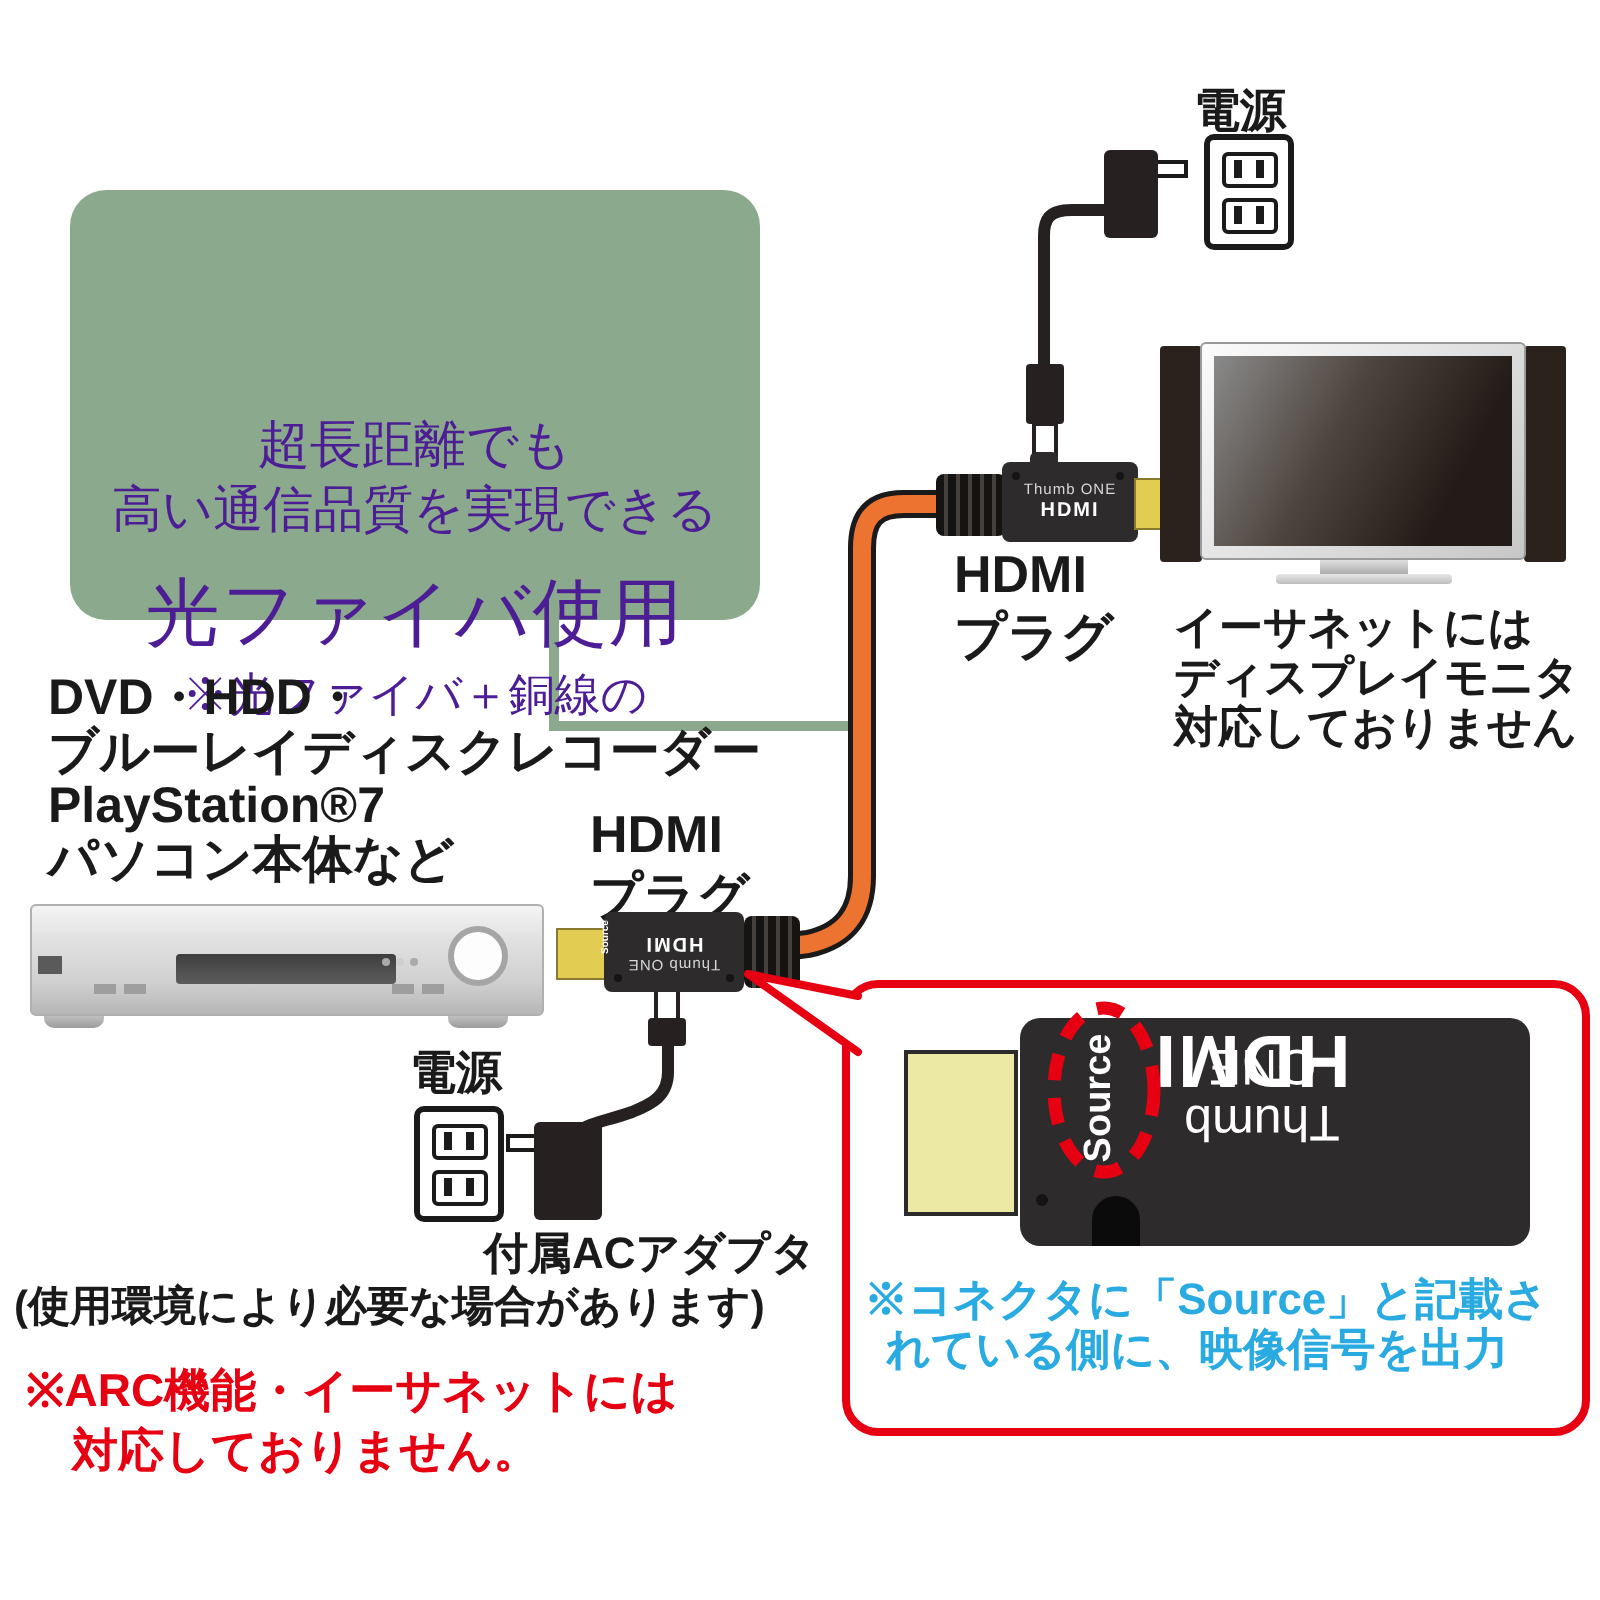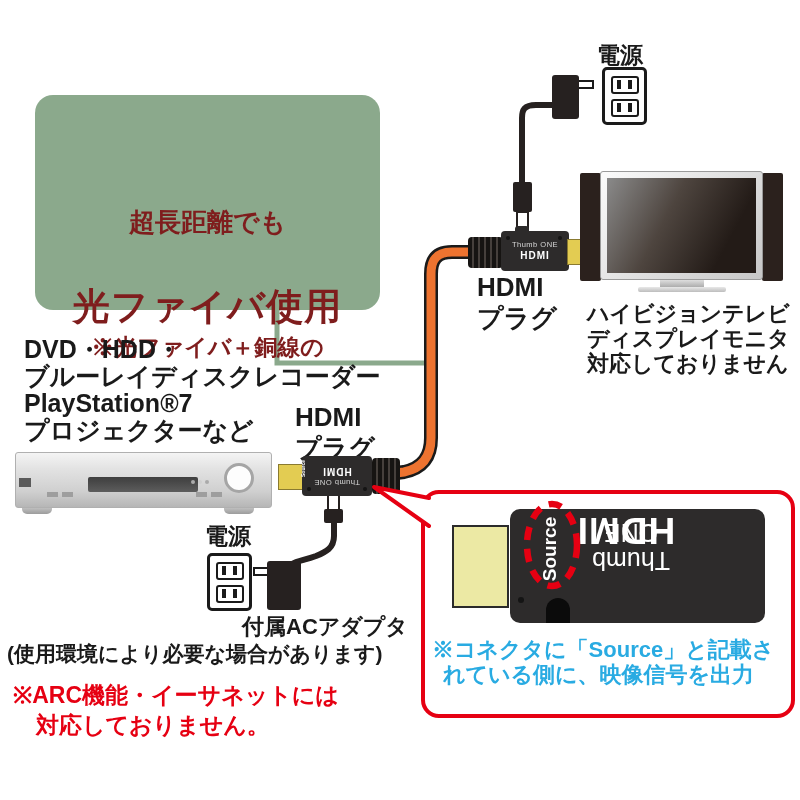--- a/index.html
+++ b/index.html
@@ -7,21 +7,21 @@
           font-family:"Liberation Sans",sans-serif;color:#1a1a1a;}
   .abs{position:absolute;}
   svg.layer{position:absolute;left:0;top:0;width:800px;height:800px;}
   #wires{z-index:1;}
   #overlay{z-index:6;pointer-events:none;}
   .z2{z-index:2;}
   .z3{z-index:3;}
 
   
   .feature-box{left:35px;top:95px;width:345px;height:215px;background:#8BA98C;border-radius:18px;}
-  .feature-box .fl{position:absolute;left:0;width:100%;text-align:center;color:#7f1d1d;font-weight:700;}
+  .feature-box .fl{position:absolute;left:0;width:100%;text-align:center;color:#4c1d95;font-weight:400;}
   .fb1{top:110px;font-size:26px;}
   .fb2{top:143px;font-size:25px;}
   .fb3{top:187px;font-size:37px;letter-spacing:1px;}
   .fb4{top:237px;font-size:23px;}
   .fb5{top:264px;font-size:22px;}
 
   
   .jp{font-weight:700;white-space:pre;line-height:1.18;}
   .power-label{font-size:23px;font-weight:700;}
 
@@ -102,20 +102,21 @@
     <rect x="513" y="182" width="19" height="30" rx="2" fill="#262120"></rect>
     <rect x="517" y="212" width="11" height="18" fill="#ffffff" stroke="#262120" stroke-width="2"></rect>
 
     <path d="M 334 520 L 334 536 C 334 548 326 552 316 556 C 305 560 297 561 292 564" fill="none" stroke="#262120" stroke-width="6"></path>
     <rect x="328" y="495" width="11" height="16" fill="#ffffff" stroke="#262120" stroke-width="2"></rect>
     <rect x="324" y="509" width="19" height="14" rx="2" fill="#262120"></rect>
   </svg>
 
   <div class="abs feature-box z2">
     <div class="fl fb1">超長距離でも</div>
+    <div class="fl fb2">高い通信品質を実現できる</div>
     <div class="fl fb3">光ファイバ使用</div>
     <div class="fl fb4">※光ファイバ＋銅線の</div>
   </div>
 
   <div class="abs power-label z2" style="left:597px;top:40px;">電源</div>
   <div class="abs outlet z2" style="left:602px;top:67px;">
     <div class="socket">
         <div class="slot"></div>
         <div class="slot"></div>
       </div>
@@ -143,23 +144,23 @@
     <div class="abs tv-speaker" style="left:0;top:2px;width:21px;height:108px;"></div>
     <div class="abs tv-speaker" style="left:182px;top:2px;width:21px;height:108px;"></div>
     <div class="abs tv-frame" style="left:20px;top:0;width:163px;height:109px;"></div>
     <div class="abs tv-screen" style="left:27px;top:7px;width:149px;height:95px;"></div>
     <div class="abs tv-neck" style="left:80px;top:109px;width:44px;height:8px;"></div>
     <div class="abs tv-base" style="left:58px;top:116px;width:88px;height:5px;"></div>
   </div>
 
   <div class="abs jp z2" style="left:477px;top:272px;font-size:26px;"><span>HDMI</span><br><span>プラグ</span></div>
 
-  <div class="abs jp z2" style="left:587px;top:301px;font-size:22px;line-height:25px;"><span>ハイビジョンテレビ</span><br><span>ディスプレイモニタ</span><br><span>対応しておりません</span></div>
-
-  <div class="abs jp z2" style="left:24px;top:336px;font-size:25px;line-height:27px;"><span>DVD・HDD・</span><br><span>ブルーレイディスクレコーダー</span><br><span>PlayStation®7</span><br><span>プロジェクターなど</span></div>
+  <div class="abs jp z2" style="left:587px;top:301px;font-size:22px;line-height:25px;"><span>イーサネットには</span><br><span>ディスプレイモニタ</span><br><span>対応しておりません</span></div>
+
+  <div class="abs jp z2" style="left:24px;top:336px;font-size:25px;line-height:27px;"><span>DVD・HDD・</span><br><span>ブルーレイディスクレコーダー</span><br><span>PlayStation®7</span><br><span>パソコン本体など</span></div>
 
   <div class="abs jp z2" style="left:295px;top:402px;font-size:26px;"><span>HDMI</span><br><span>プラグ</span></div>
 
   <div class="abs z2" style="left:15px;top:450px;width:257px;height:65px;">
     <div class="abs dvd-foot" style="left:7px;top:54px;width:30px;height:10px;"></div>
     <div class="abs dvd-foot" style="left:209px;top:54px;width:30px;height:10px;"></div>
     <div class="abs dvd-body" style="left:0;top:2px;width:257px;height:56px;"></div>
     <div class="abs dvd-tray" style="left:73px;top:27px;width:110px;height:15px;"></div>
     <div class="abs dvd-knob" style="left:209px;top:13px;width:30px;height:30px;"></div>
     <div class="abs" style="left:176px;top:20px;"><span class="dvd-dot"></span><span class="dvd-dot" style="background:#cfcfcf;"></span><span class="dvd-dot"></span></div>

